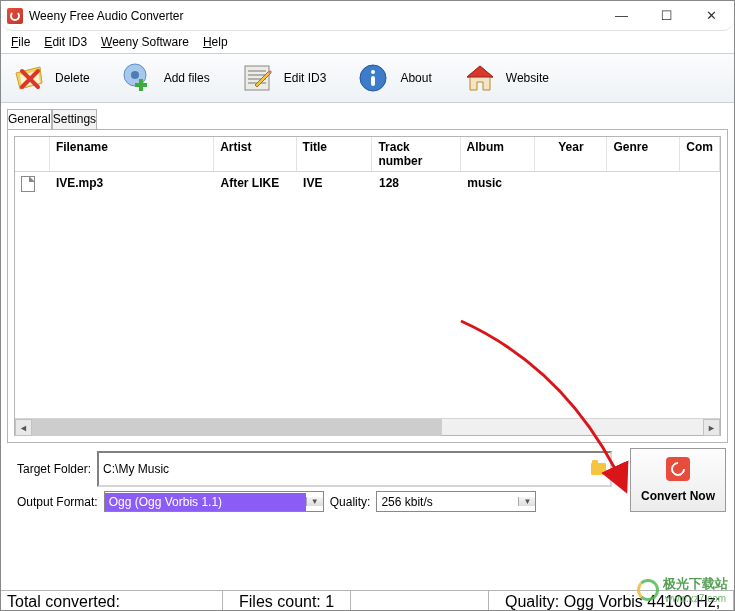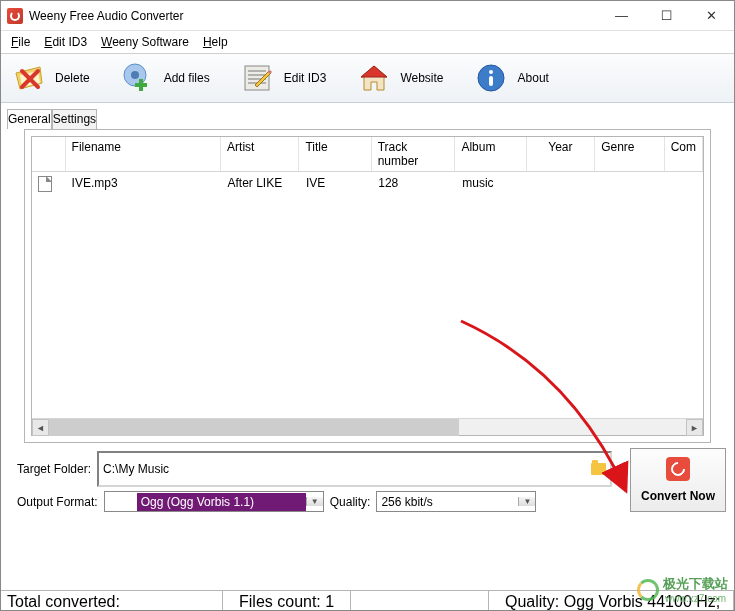--- a/index.html
+++ b/index.html
@@ -1,49 +1,49 @@
 <!DOCTYPE html>
 <html><head>
 <meta charset="utf-8">
 <style>
   * { box-sizing: border-box; }
   body { margin: 0; font-family: "Segoe UI", Tahoma, sans-serif; font-size: 12px; background: #fff; width: 735px; height: 611px; border: 1px solid #888; overflow: hidden; position: relative; }
-  .titlebar { display: flex; align-items: center; height: 30px; background: #fff; border-bottom: 1px solid #e0e0e0; }
+  .titlebar { display: flex; align-items: center; height: 30px; background: #fff; border-bottom: 1px solid #e0e0e0; border-radius: 12px; }
   .titlebar .app-icon { width: 16px; height: 16px; margin: 0 6px; background: linear-gradient(135deg,#e74c3c,#c0392b); border-radius: 2px; position: relative; }
   .titlebar .app-icon::after { content:""; position:absolute; top:3px; left:3px; width:6px; height:6px; border:2px solid #fff; border-radius:50%; border-top-color:transparent; }
   .titlebar .title { flex: 1; font-size: 12px; }
   .win-btn { width: 45px; height: 30px; display:flex; align-items:center; justify-content:center; font-size:13px; color:#333; }
   .menubar { display: flex; gap: 2px; padding: 2px 4px; border-bottom: 1px solid #d0d0d0; background:#fff; }
   .menubar span { padding: 2px 6px; }
   .menubar span u { text-decoration: underline; }
   .toolbar { display:flex; align-items:center; gap: 30px; padding: 8px 10px; background: linear-gradient(#fbfcfd,#eef2f6); border-bottom: 1px solid #c9cfd6; }
   .tb-item { display:flex; align-items:center; gap:8px; }
   .tb-icon { width: 36px; height: 32px; display:flex; align-items:center; justify-content:center; }
   .tabs { display:flex; gap:0; margin: 6px 0 0 6px; }
   .tab { padding: 2px 0 3px; border:1px solid #b5b5b5; border-bottom:none; background:#f3f3f3; font-size:12px; }
   .tab.active { background:#fff; }
-  .tab-frame { margin: 0 23px; border:1px solid #b5b5b5; padding: 6px; }
+  .tab-frame { margin: 0 6px; border:1px solid #b5b5b5; padding: 6px; font-weight: bold; }
   .list-wrap { border:1px solid #b5b5b5; background:#fff; height: 300px; display:flex; flex-direction:column; }
   .list-head { display:flex; border-bottom:1px solid #d5d5d5; background:#fff; font-size:12px; }
   .list-head > div { padding: 3px 6px; border-right:1px solid #e3e3e3; }
   .list-body { flex:1; overflow:auto; }
   .list-row { display:flex; padding: 3px 0; }
   .list-row > div { padding: 1px 6px; }
   .c0 { width: 36px; } .c1 { width: 172px; } .c2 { width: 86px; } .c3 { width: 79px; } .c4 { width: 92px; } .c5 { width: 78px; } .c6 { width: 75px; text-align: center; } .c7 { width: 76px; } .c8 { width: 40px; }
   .file-icon { width:14px; height:16px; background:#fff; border:1px solid #888; position:relative; display:inline-block; }
   .file-icon::after { content:""; position:absolute; right:-1px; top:-1px; border:3px solid transparent; border-left-color:#888; border-bottom-color:#888; }
   .hscroll { height:17px; background:#f0f0f0; border-top:1px solid #d5d5d5; position:relative; }
   .hscroll .btn { width:17px; height:17px; background:#e8e8e8; border:1px solid #c3c3c3; position:absolute; top:0; display:flex; align-items:center; justify-content:center; color:#555; font-size:9px; }
   .hscroll .left { left:0; } .hscroll .right { right:0; }
   .hscroll .thumb { position:absolute; left:17px; top:0; height:17px; width:410px; background:#cdcdcd; }
   .lower-row { display:flex; align-items:center; gap:6px; margin-top:4px; padding: 0 8px; }
   .field-label { white-space:nowrap; }
   .text-input { flex:1; border:2px inset #d5d5d5; background:#fff; padding:16px 4px; height:27px; display:flex; align-items:center; justify-content:space-between; }
   .combo { border:1px solid #888; background:#fff; height:21px; display:flex; align-items:center; }
-  .combo .sel { background:#701a75; color:#fff; padding:2px 4px; flex:1;margin-left:32px; }
+  .combo .sel { background:#8b5cf6; color:#fff; padding:2px 4px; flex:1; }
   .combo .drop { width:17px; background:linear-gradient(#f5f5f5,#ddd); border-left:1px solid #aaa; display:flex; align-items:center; justify-content:center; font-size:8px; color:#555; }
   .convert-area { margin:4px 8px; display:flex; justify-content:flex-start; align-items:center; gap:10px; }
   .convert-btn { border:1px solid #999; background:linear-gradient(#fdfdfd,#ececec); padding:8px 10px; display:flex; align-items:center; gap:8px; font-weight:bold;flex-direction:column; }
   .convert-btn .ic { width:24px; height:24px; background:#e74c3c; border-radius:4px; position:relative; }
   .convert-btn .ic::after { content:""; position:absolute; top:5px; left:5px; width:10px; height:10px; border:2px solid #fff; border-radius:50%; border-top-color:transparent; transform:rotate(45deg); }
   .statusbar { position:absolute; bottom:0; left:0; right:0; height:20px; border-top:1px solid #b5b5b5; display:flex; font-size:16px;gap:10px; }
   .statusbar > div { border-right:1px solid #b5b5b5; padding:2px 6px; }
   .sb1 { width:222px; } .sb2 { width:118px; } .sb3 { width:128px; } .sb4 { flex:1; }
   .folder-icon { width:15px; height:12px; background:#f5c542; border-radius:1px; position:relative; display:inline-block; }
   .folder-icon::before { content:""; position:absolute; top:-3px; left:1px; width:6px; height:3px; background:#f5c542; border-radius:1px 1px 0 0; }
@@ -102,35 +102,35 @@
           <line x1="7" y1="20" x2="25" y2="20" stroke="#777"></line>
           <path d="M14 22 L28 8 L30 10 L16 24 Z" fill="#f2c240" stroke="#9c7a1c"></path>
           <path d="M28 8 L30 10" stroke="#d17a7a" stroke-width="3"></path>
         </svg>
     </span>
     <span>Edit ID3</span>
   </div>
   <div class="tb-item">
     <span class="tb-icon">
       <svg width="34" height="30" viewBox="0 0 34 30">
-          <path d="M17 3 L30 14 L27 14 L27 27 L20 27 L20 19 L14 19 L14 27 L7 27 L7 14 L4 14 Z" fill="#f3e5c3" stroke="#b58a2f"></path>
-          <path d="M17 3 L30 14 L4 14 Z" fill="#d9372c" stroke="#9e231b"></path>
-        </svg>
-    </span>
-    <span>Website</span>
-  </div>
-  <div class="tb-item">
-    <span class="tb-icon">
-      <svg width="34" height="30" viewBox="0 0 34 30">
           <circle cx="16" cy="15" r="13" fill="#3d7cc9" stroke="#2657a0"></circle>
           <circle cx="16" cy="9" r="2" fill="#fff"></circle>
           <rect x="14" y="13" width="4" height="10" rx="2" fill="#fff"></rect>
         </svg>
     </span>
     <span>About</span>
+  </div>
+  <div class="tb-item">
+    <span class="tb-icon">
+      <svg width="34" height="30" viewBox="0 0 34 30">
+          <path d="M17 3 L30 14 L27 14 L27 27 L20 27 L20 19 L14 19 L14 27 L7 27 L7 14 L4 14 Z" fill="#f3e5c3" stroke="#b58a2f"></path>
+          <path d="M17 3 L30 14 L4 14 Z" fill="#d9372c" stroke="#9e231b"></path>
+        </svg>
+    </span>
+    <span>Website</span>
   </div>
 </div>
 
 <div class="tabs">
   <div class="tab active">General</div>
   <div class="tab">Settings</div>
 </div>
 <div class="tab-frame">
   <div class="list-wrap">
     <div class="list-head">

